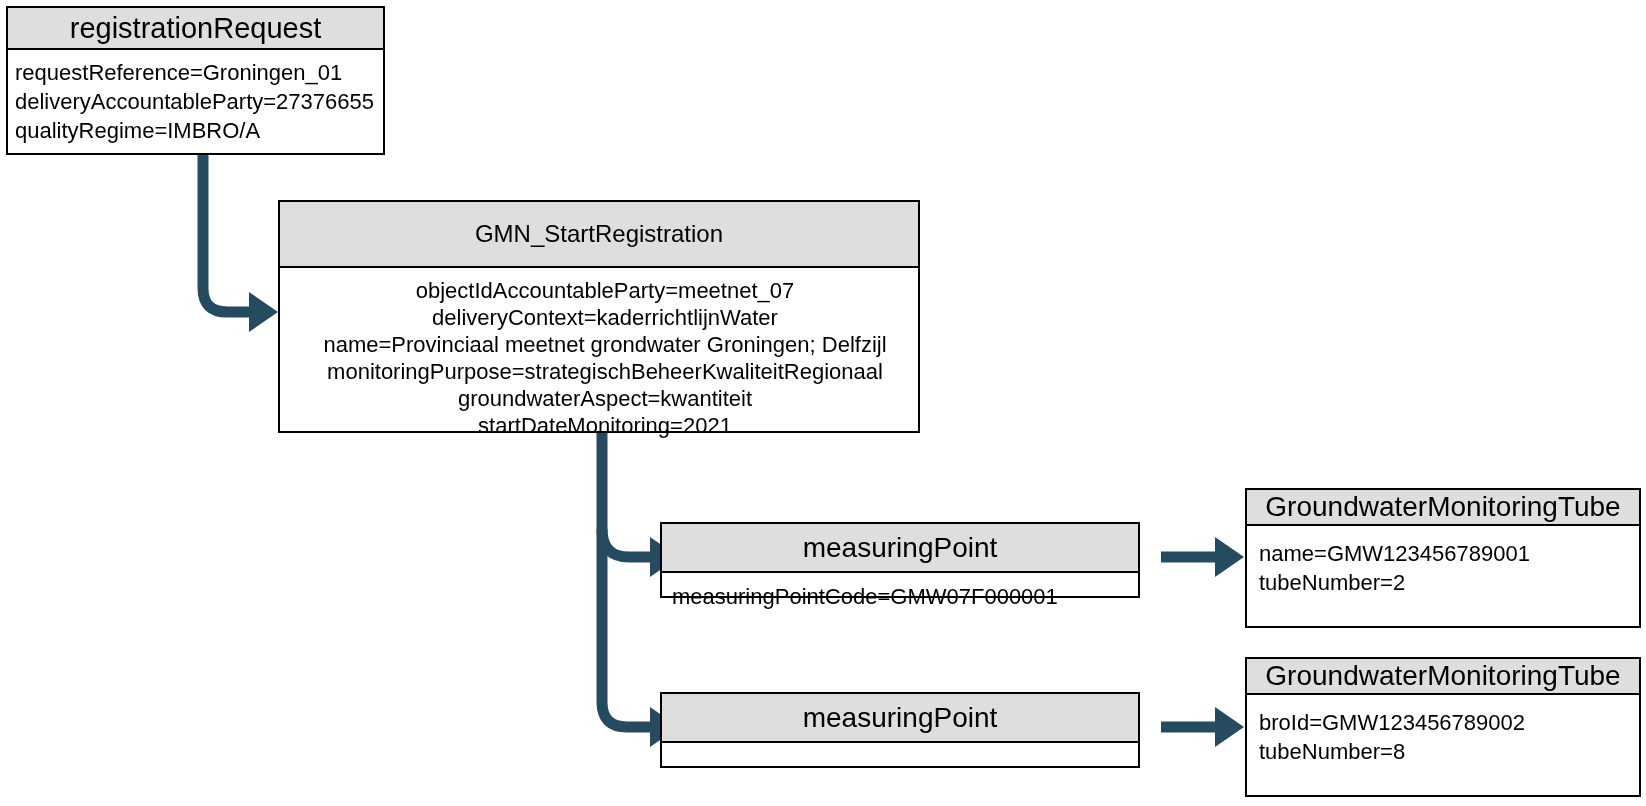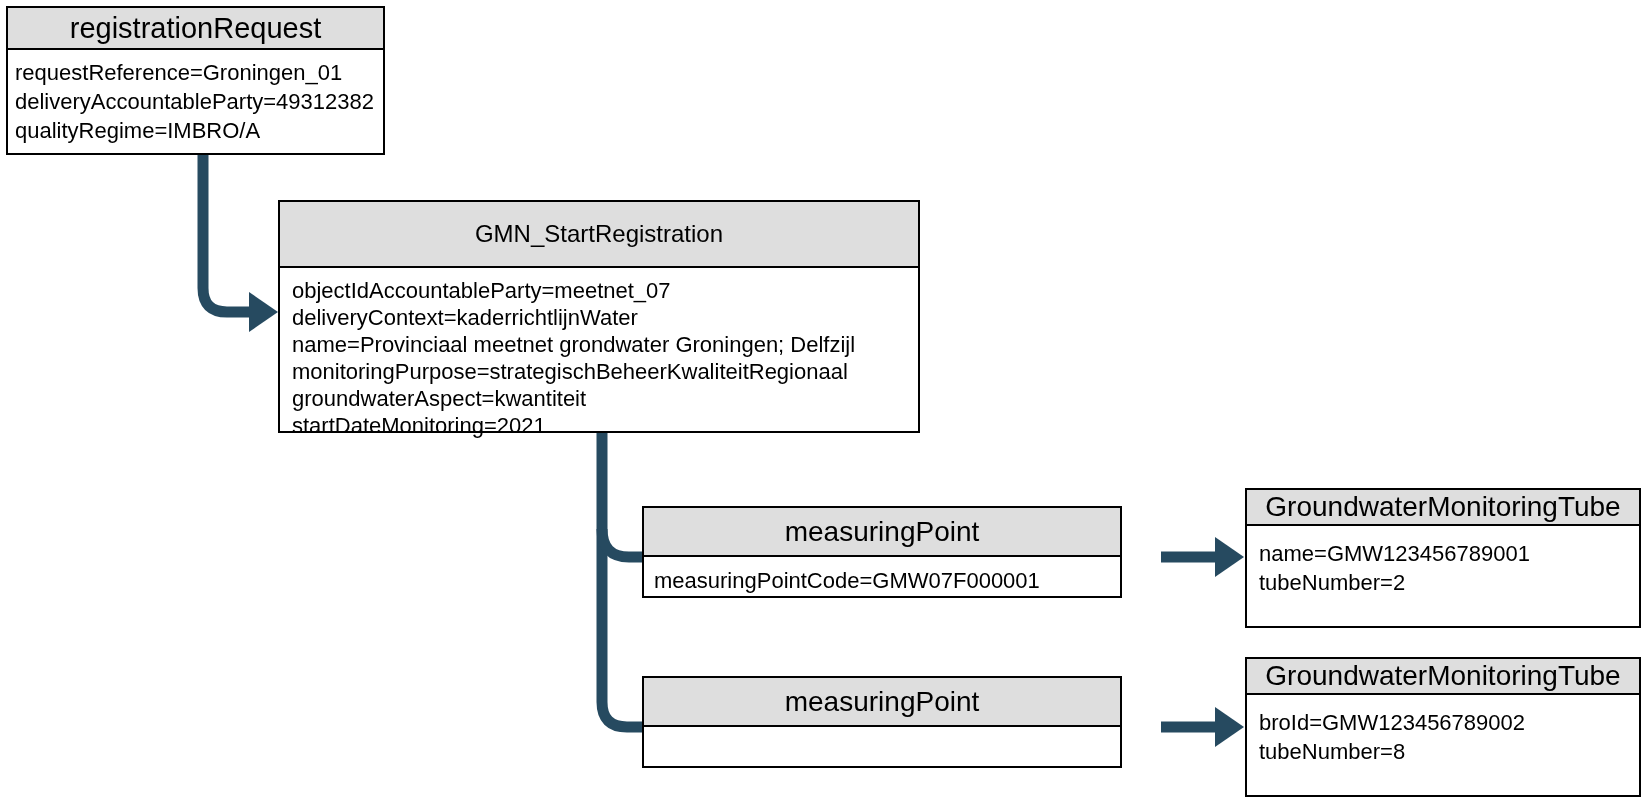--- a/index.html
+++ b/index.html
@@ -50,24 +50,24 @@
   
   #node-registration-request { left: 6px; top: 6px; width: 379px; height: 149px; }
   #node-registration-request .node-header { height: 42px; font-size: 29px; }
   #node-registration-request .node-body { padding: 8px 0 0 7px; }
   #node-registration-request .field-line { line-height: 29px; }
 
   
   #node-gmn-start-registration { left: 278px; top: 200px; width: 642px; height: 233px; }
   #node-gmn-start-registration .node-header { height: 66px; font-size: 24px; }
   #node-gmn-start-registration .node-body { padding: 9px 0 0 12px; }
-  #node-gmn-start-registration .field-line { line-height: 27px; }
+  #node-gmn-start-registration .field-line { line-height: 27px; text-align: center; }
 
   
-  .measuring-point { left: 642px; width: 480px; height: 92px; }
+  .measuring-point { left: 660px; width: 480px; height: 76px; margin-top: 16px; }
   #node-measuring-point-1 { top: 506px; }
   #node-measuring-point-2 { top: 676px; }
   .measuring-point .node-header { height: 49px; font-size: 28px; }
   .measuring-point .node-body {
     height: 48px;
     display: flex;
     align-items: center;
     padding-left: 10px;
   }
 
@@ -108,21 +108,21 @@
       <polygon class="arrowhead" points="1215,707 1215,747 1244,727"></polygon>
     </g>
   </svg>
 
   <div class="node" id="node-registration-request">
     <div class="node-header">
       <span class="node-title">registrationRequest</span>
     </div>
     <div class="node-body">
       <div class="field-line">requestReference=Groningen_01</div>
-      <div class="field-line">deliveryAccountableParty=49312382</div>
+      <div class="field-line">deliveryAccountableParty=27376655</div>
       <div class="field-line">qualityRegime=IMBRO/A</div>
     </div>
   </div>
 
   <div class="node" id="node-gmn-start-registration">
     <div class="node-header">
       <span class="node-title">GMN_StartRegistration</span>
     </div>
     <div class="node-body">
       <div class="field-line">objectIdAccountableParty=meetnet_07</div>

